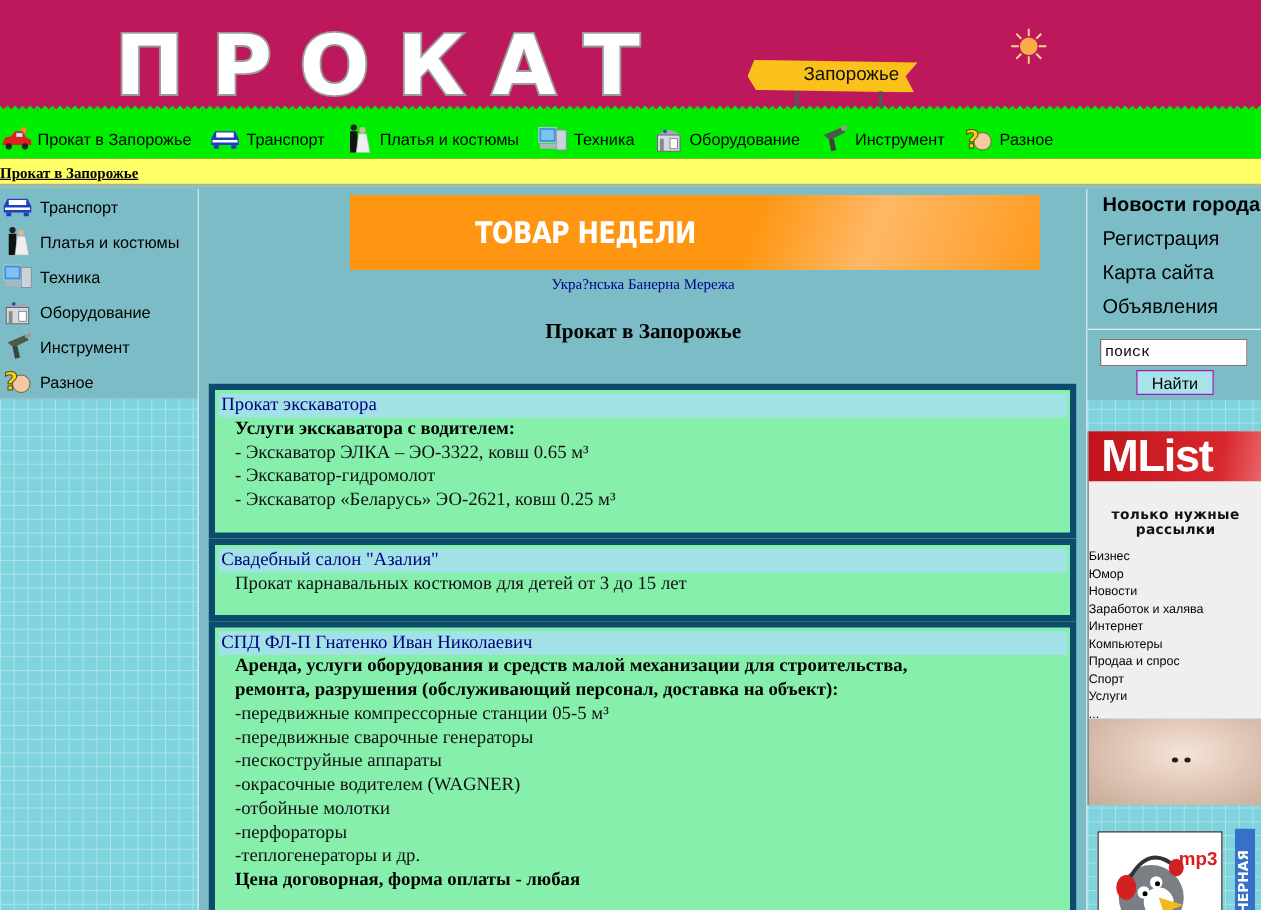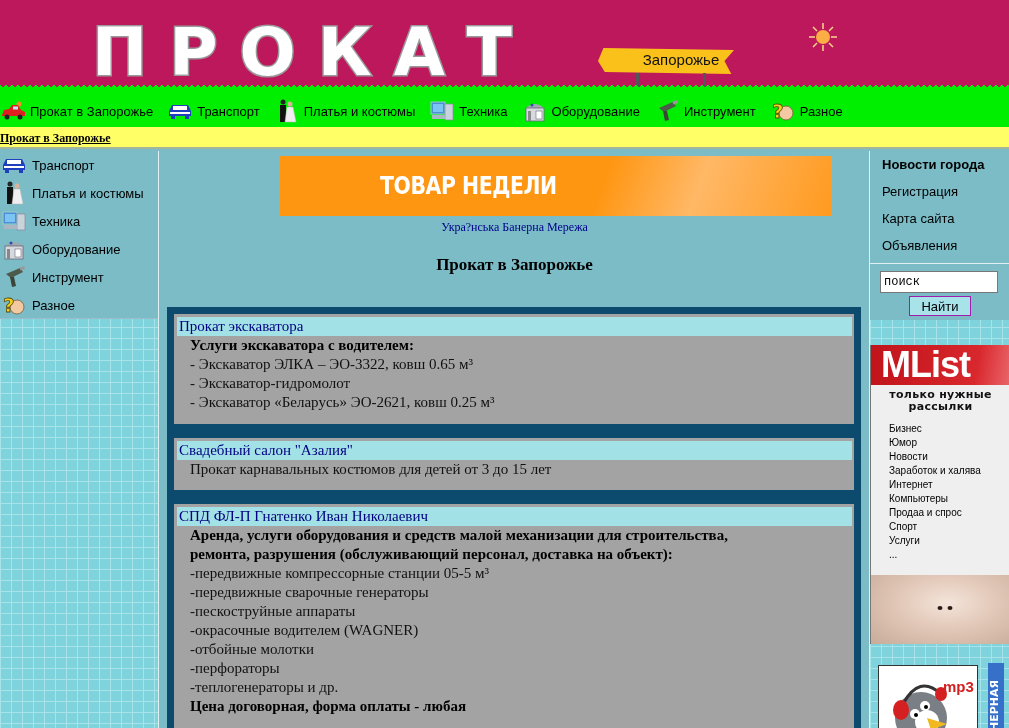--- a/index.html
+++ b/index.html
@@ -38,41 +38,41 @@
   .left-menu .item .ico { width: 28px; height: 24px; display: inline-flex; align-items: center; justify-content: center; margin-right: 4px; }
 
   
   .center { position: absolute; left: 161px; top: 151px; width: 707px; height: 577px; background: #7bbcc7; }
   .banner { position: absolute; left: 119px; top: 5px; width: 552px; height: 60px;
     background: linear-gradient(110deg, #ff9612 0%, #ff9612 58%, #ffb866 75%, #ff9a1f 100%); }
   .banner span { position: absolute; left: 100px; top: 16px; color: #fff; font: bold 24px "DejaVu Sans", sans-serif; letter-spacing: -0.5px; transform: scaleX(0.85); transform-origin: left; }
   .banner-caption { position: absolute; left: 0; top: 69px; width: 707px; text-align: center; font: 12px "Liberation Serif", serif; color: #00008b; }
   .page-title { position: absolute; left: 0; top: 104px; width: 707px; text-align: center; font: bold 17px "Liberation Serif", serif; color: #000; }
 
-  .card { position: absolute; left: 6px; width: 694px; background: #a3a3a3; border: 7px solid #0c4a6e; }
+  .card { position: absolute; left: 6px; width: 694px; background: #86efac; border: 5px solid #0c4a6e; }
   .card .head { margin: 3px 2px 0 3px; background: #a2e1e6; height: 19px; padding-left: 2px; font: 15px "Liberation Serif", serif; color: #000080; line-height: 19px; }
   .card .line { font: 15px "Liberation Serif", serif; color: #111; line-height: 19px; padding-left: 16px; }
   .card .line.b { font-weight: bold; color: #000; }
 
   
   .right { position: absolute; left: 869px; top: 151px; width: 140px; height: 577px;
     background-color: #7fd3dd;
     background-image: linear-gradient(#a8e3ea 1px, transparent 1px), linear-gradient(90deg, #a8e3ea 1px, transparent 1px);
     background-size: 11px 11px; border-left: 1px solid #dfeff2; }
   .rlinks { background: #7bbcc7; height 136px; padding-top: 4px; }
-  .rlinks .lnk { height: 27px; line-height: 20px; padding-left: 12px; font-size: 13px; color: #000; cursor: pointer; }
+  .rlinks .lnk { height: 27px; line-height: 20px; padding-left: 12px; font-size: 16px; color: #000; cursor: pointer; }
   .rlinks .lnk.b { font-weight: bold; }
   .search { background: #7bbcc7; border-top: 1px solid #dfeff2; height: 57px; position: relative; }
   .search input { position: absolute; left: 10px; top: 7px; width: 118px; height: 22px; border: 1px solid #777; padding-left: 3px; font: 12px "Liberation Mono", monospace; background: #fff; }
   .search button { position: absolute; left: 39px; top: 32px; width: 62px; height: 20px; background: #a8e3ea; border: 1px solid #a21caf; font: 13px "Liberation Sans", sans-serif; color: #000; }
 
   .mlist { position: absolute; left: 0; top: 194px; width: 140px; height: 230px; background: #efefef; border-left: 1px solid #777; }
   .mlist .brand { height: 40px; background: linear-gradient(100deg, #c0131a 0%, #d8272d 75%, #e9666a 100%); color: #fff; font: bold 36px "Liberation Sans", sans-serif; letter-spacing: -1px; padding-left: 10px; line-height: 40px; }
-  .mlist .tag { text-align: center; font: bold 11px "DejaVu Sans", sans-serif; line-height: 12px; color: #111; margin-top: 4px; letter-spacing: 0.3px; }
-  .mlist ul { list-style: none; margin-top: 9px; padding-left: 18px; }
+  .mlist .tag { text-align: center; font: bold 11px "DejaVu Sans", sans-serif; line-height: 12px; color: #111; margin-top: 21px; letter-spacing: 0.3px; }
+  .mlist ul { list-style: none; margin-top: 9px; }
   .mlist li { font: 10px "Liberation Sans", sans-serif; line-height: 14px; color: #000; cursor: pointer; }
   .photo { position: absolute; left: 0; top: 424px; width: 140px; height: 69px;
     background: radial-gradient(ellipse at 55% 40%, #f4e4da 0%, #e2c8b8 45%, #c8ab99 100%); border-left: 1px solid #777; }
   .photo .nose { position: absolute; left: 66px; top: 30px; width: 16px; height: 6px; }
   .mp3 { position: absolute; left: 8px; top: 514px; width: 100px; height: 70px; background: #fff; border: 1px solid #333; }
   .vert-ad { position: absolute; left: 118px; top: 512px; width: 16px; height: 72px; background: #3670c8; color: #fff;
     font: bold 11px "DejaVu Sans", sans-serif; writing-mode: vertical-rl; transform: rotate(180deg); text-align: left; padding-top: 4px; }
 </style>
 </head>
 <body>

